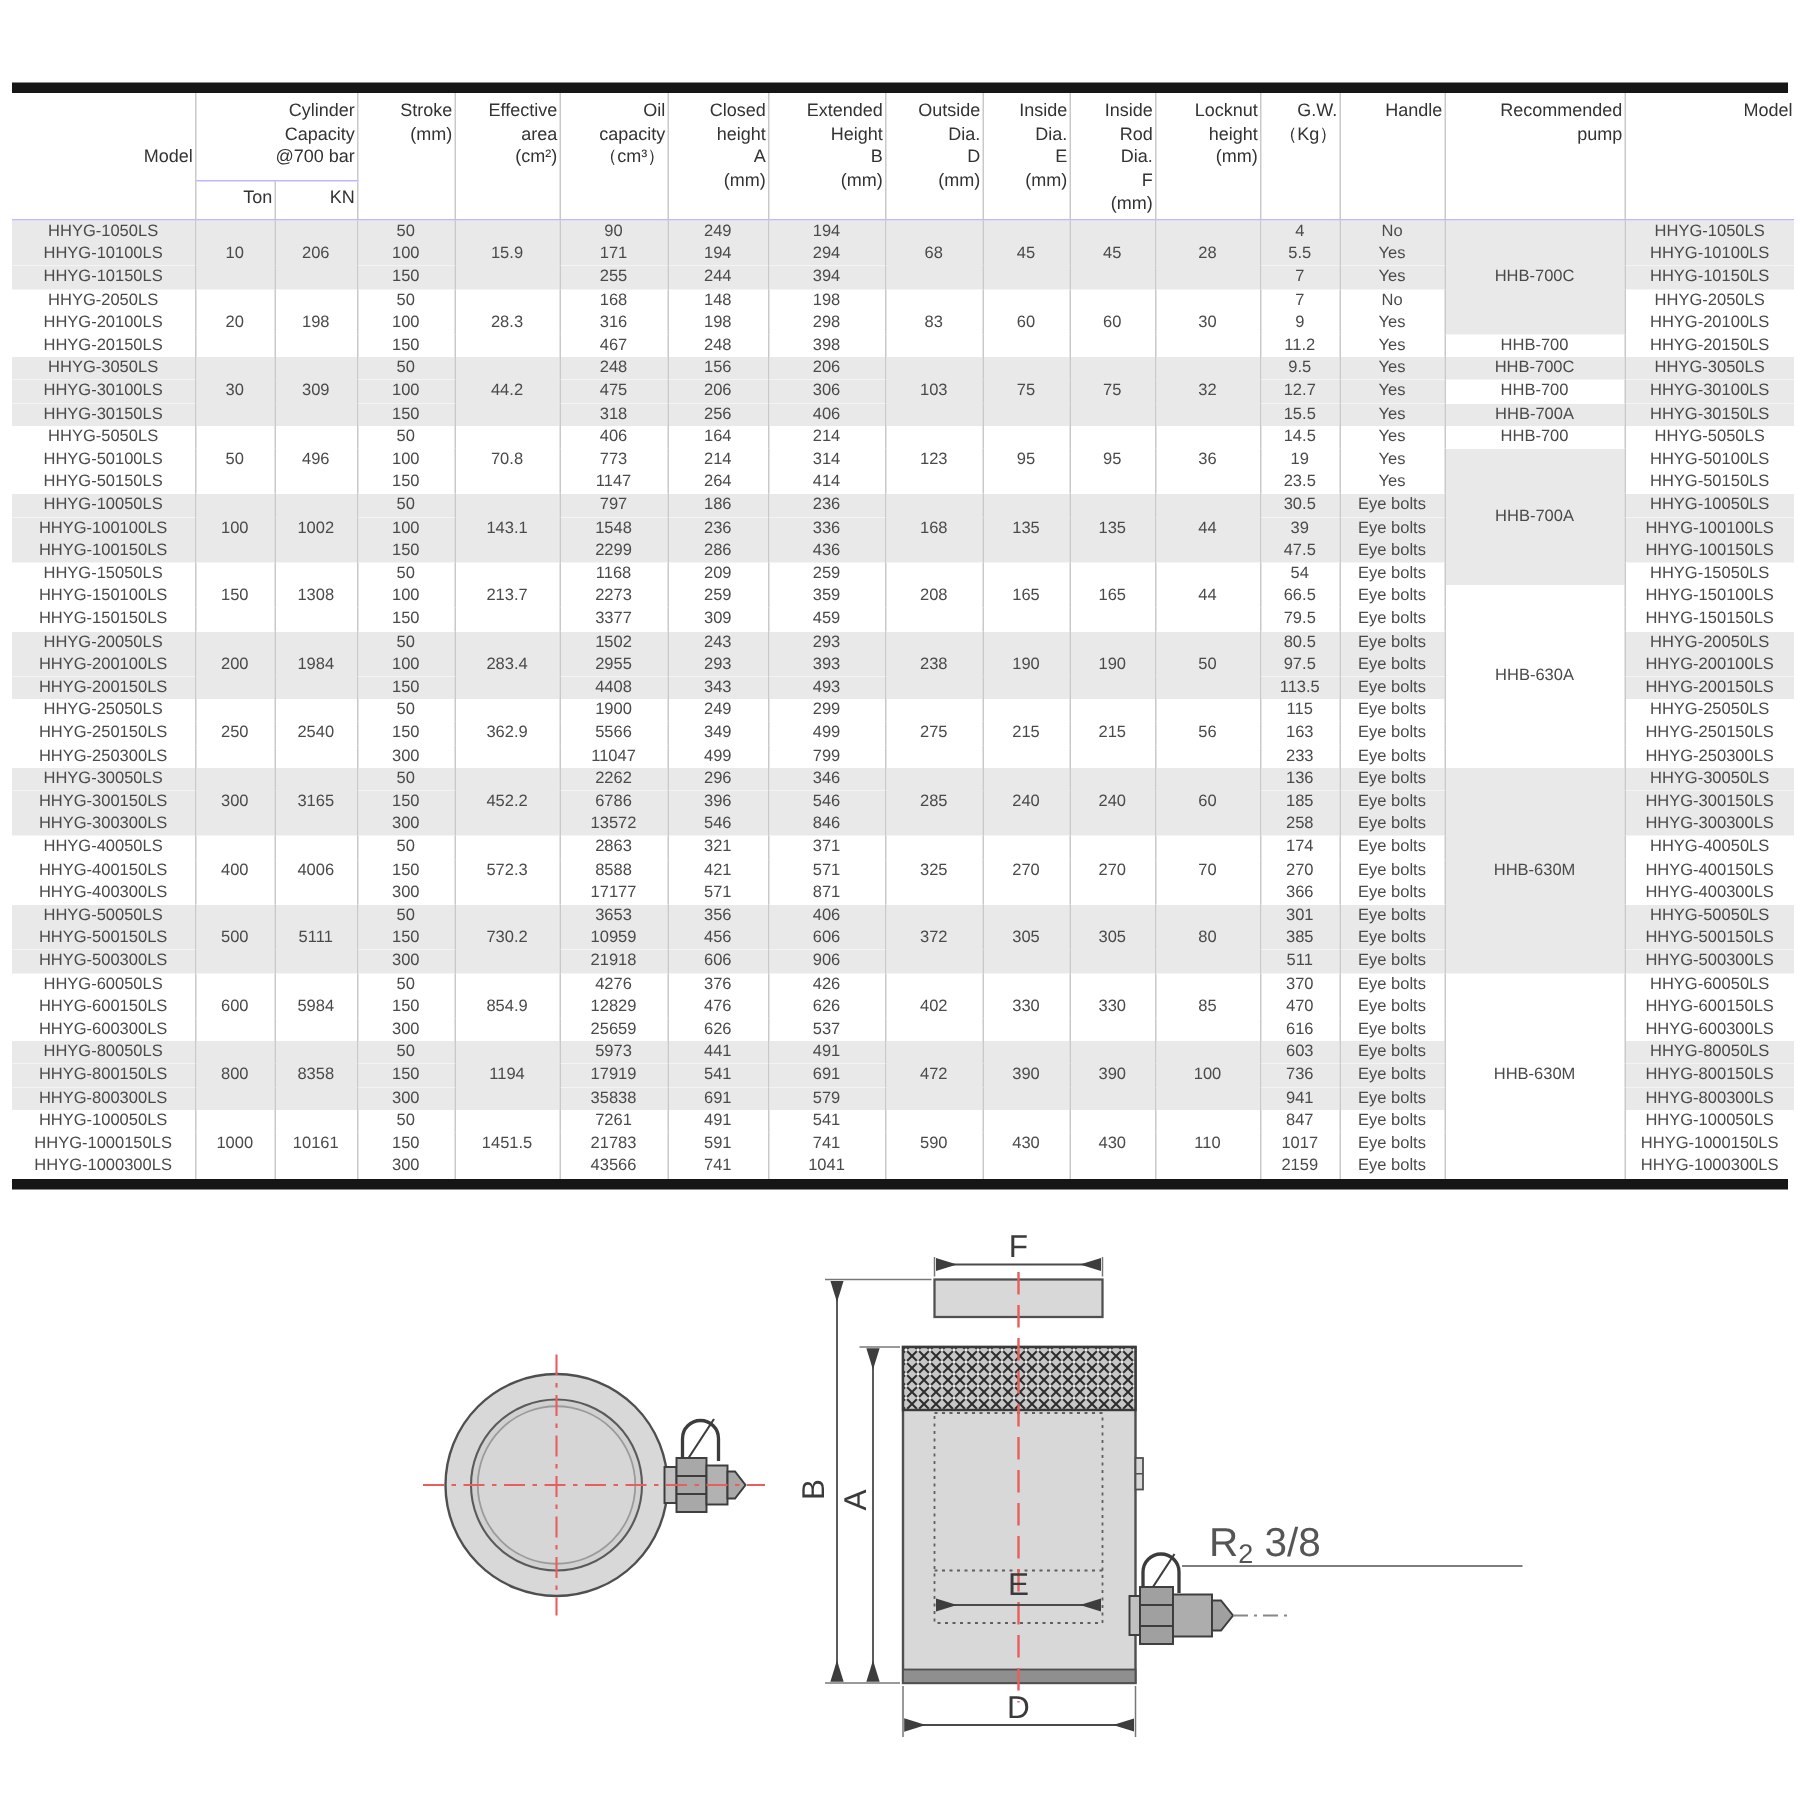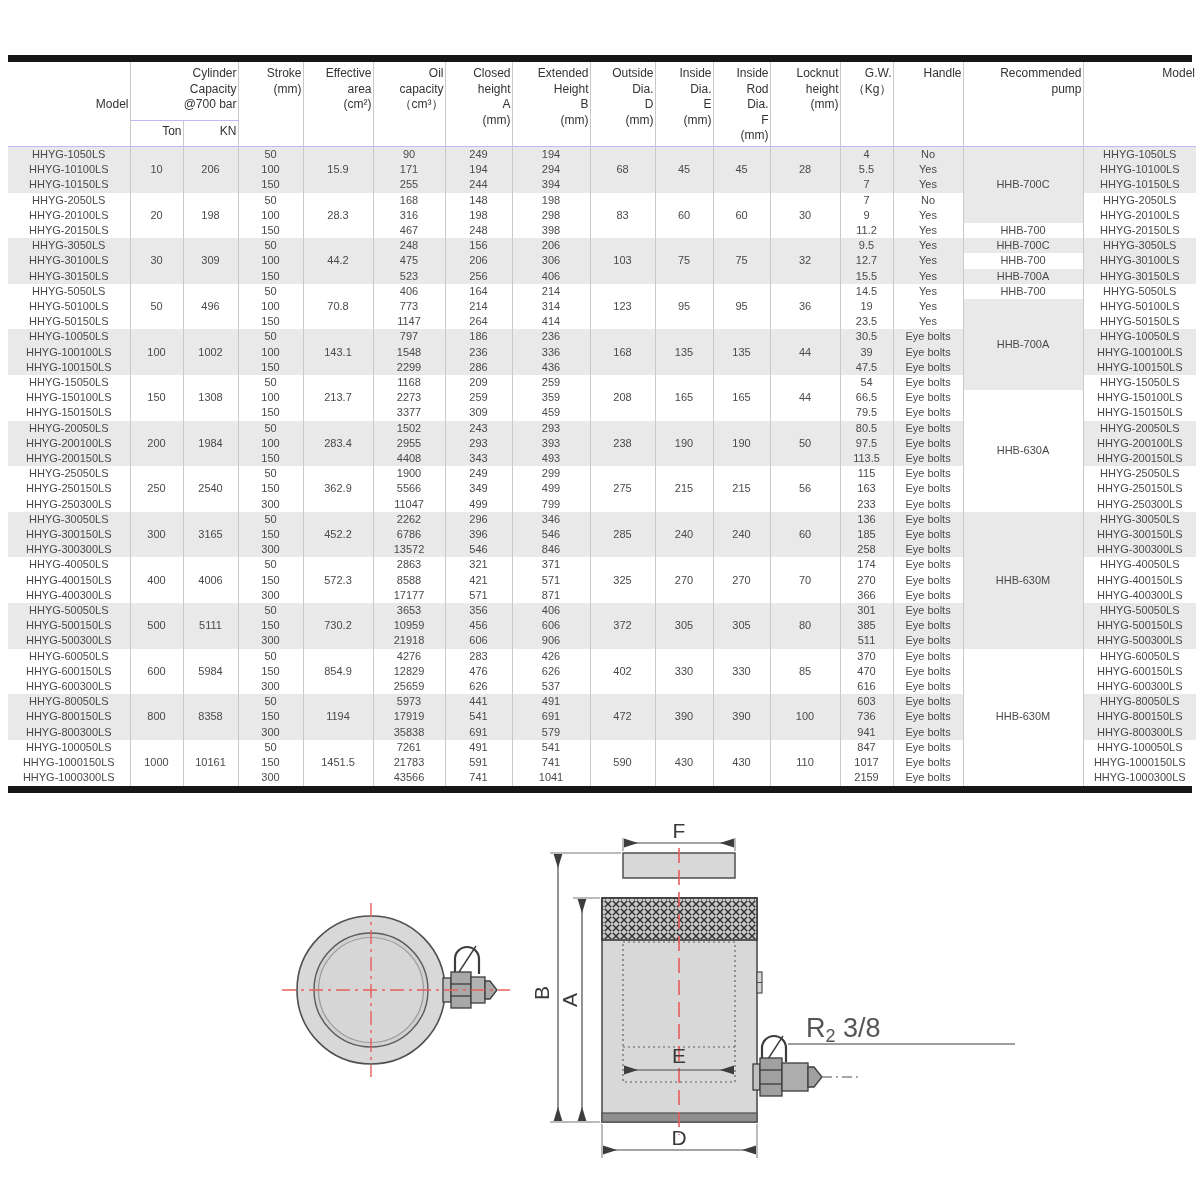--- a/index.html
+++ b/index.html
@@ -207,21 +207,21 @@
           <td class="g">206</td>
           <td class="g">306</td>
           <td class="g">12.7</td>
           <td class="g">Yes</td>
           <td class="w" rowspan="1">HHB-700</td>
           <td class="g last">HHYG-30100LS</td>
         </tr>
         <tr>
           <td class="g">HHYG-30150LS</td>
           <td class="g">150</td>
-          <td class="g">523</td>
+          <td class="g">318</td>
           <td class="g">256</td>
           <td class="g">406</td>
           <td class="g">15.5</td>
           <td class="g">Yes</td>
           <td class="g" rowspan="1">HHB-700A</td>
           <td class="g last">HHYG-30150LS</td>
         </tr>
         <tr>
           <td class="w">HHYG-5050LS</td>
           <td class="w" rowspan="3">50</td>
@@ -522,21 +522,21 @@
           <td class="g">Eye bolts</td>
           <td class="g last">HHYG-500300LS</td>
         </tr>
         <tr>
           <td class="w">HHYG-60050LS</td>
           <td class="w" rowspan="3">600</td>
           <td class="w" rowspan="3">5984</td>
           <td class="w">50</td>
           <td class="w" rowspan="3">854.9</td>
           <td class="w">4276</td>
-          <td class="w">283</td>
+          <td class="w">376</td>
           <td class="w">426</td>
           <td class="w" rowspan="3">402</td>
           <td class="w" rowspan="3">330</td>
           <td class="w" rowspan="3">330</td>
           <td class="w" rowspan="3">85</td>
           <td class="w">370</td>
           <td class="w">Eye bolts</td>
           <td class="w" rowspan="9">HHB-630M</td>
           <td class="w last">HHYG-60050LS</td>
         </tr>

